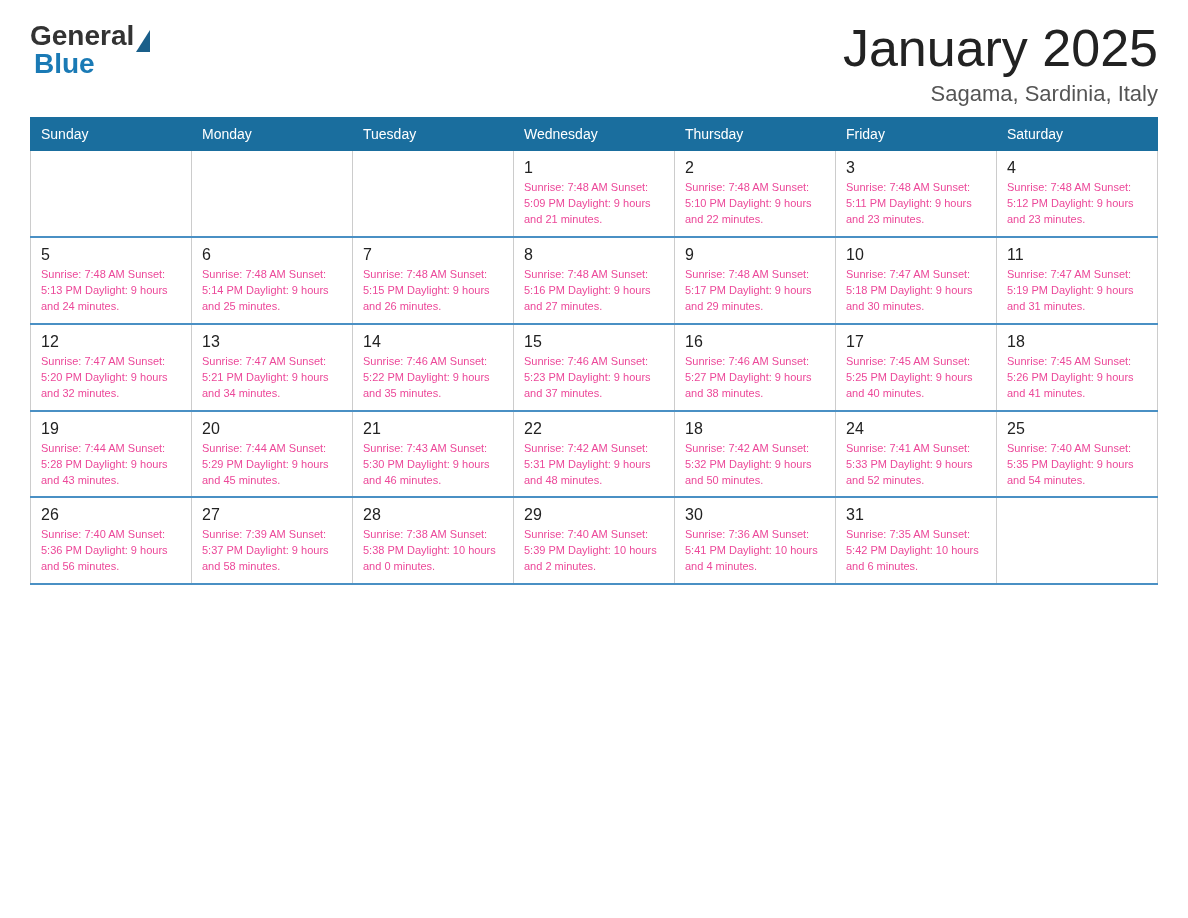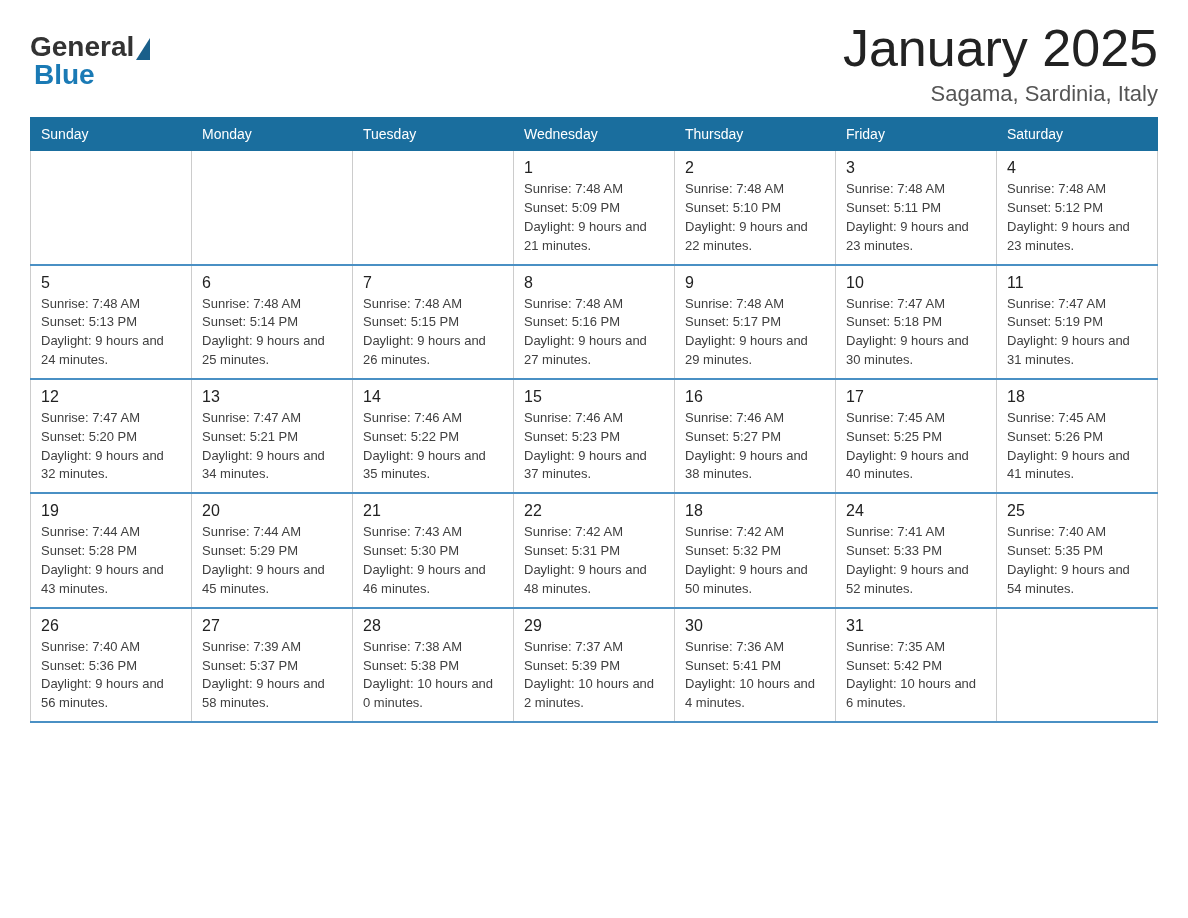--- a/index.html
+++ b/index.html
@@ -19,22 +19,21 @@
     }
 
     .logo {
       display: flex;
       flex-direction: column;
       align-items: flex-start;
     }
 
     .logo-top {
       display: flex;
-      align-items: center;
-      margin-top: 11px;
+      align-items: flex-end;
     }
 
     .logo-text-general {
       font-size: 28px;
       font-weight: bold;
       color: #333333;
     }
 
     .logo-triangle {
       width: 0;
@@ -105,22 +104,22 @@
 
     .day-number {
       font-size: 16px;
       color: #222222;
       font-weight: normal;
       display: block;
       margin-bottom: 3px;
     }
 
     .day-info {
-      font-size: 13px;
-      color: #404040;
+      font-size: 11px;
+      color: #ec4899;
       line-height: 1.45;
     }
 
     .empty-cell {
       background: #f9f9f9;
     }
   </style>
 </head>
 <body>
 
@@ -326,21 +325,21 @@
 Daylight: 9 hours and 58 minutes.</div>
         </td>
         <td>
           <span class="day-number">28</span>
           <div class="day-info">Sunrise: 7:38 AM
 Sunset: 5:38 PM
 Daylight: 10 hours and 0 minutes.</div>
         </td>
         <td>
           <span class="day-number">29</span>
-          <div class="day-info">Sunrise: 7:37 AM
+          <div class="day-info">Sunrise: 7:40 AM
 Sunset: 5:39 PM
 Daylight: 10 hours and 2 minutes.</div>
         </td>
         <td>
           <span class="day-number">30</span>
           <div class="day-info">Sunrise: 7:36 AM
 Sunset: 5:41 PM
 Daylight: 10 hours and 4 minutes.</div>
         </td>
         <td>

